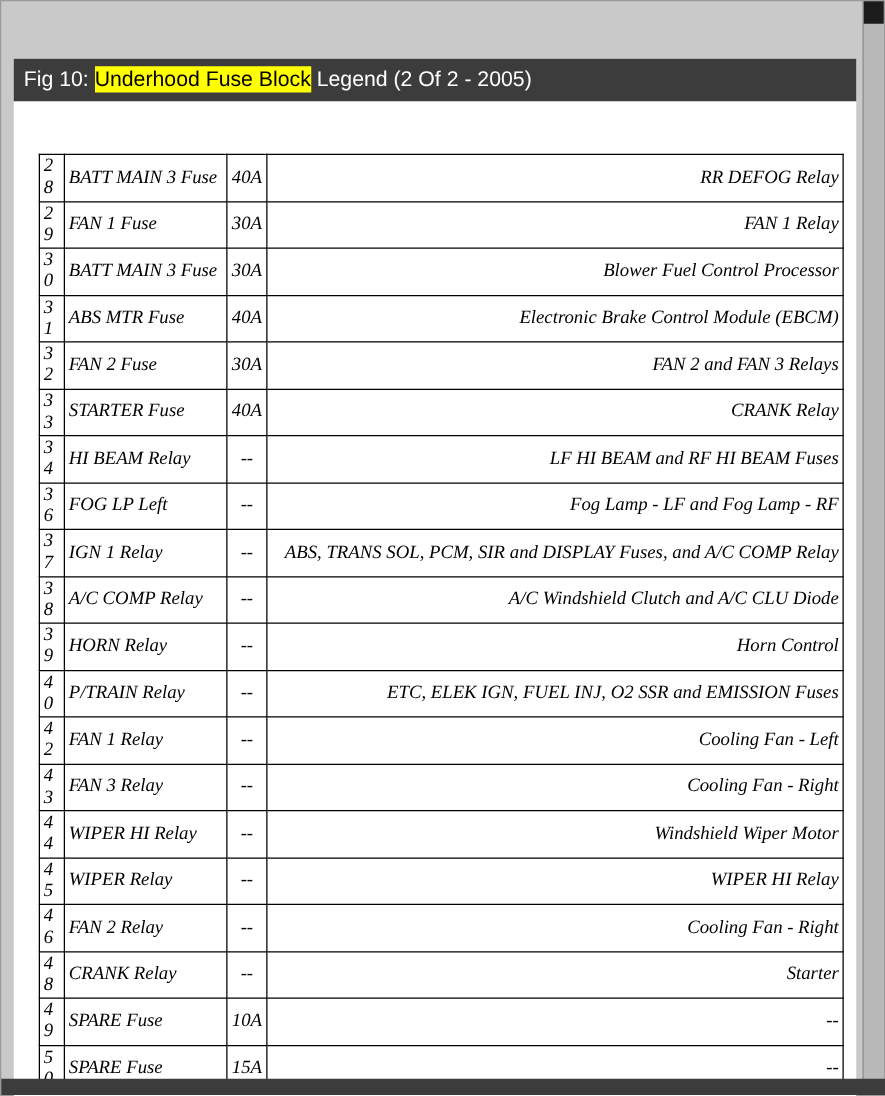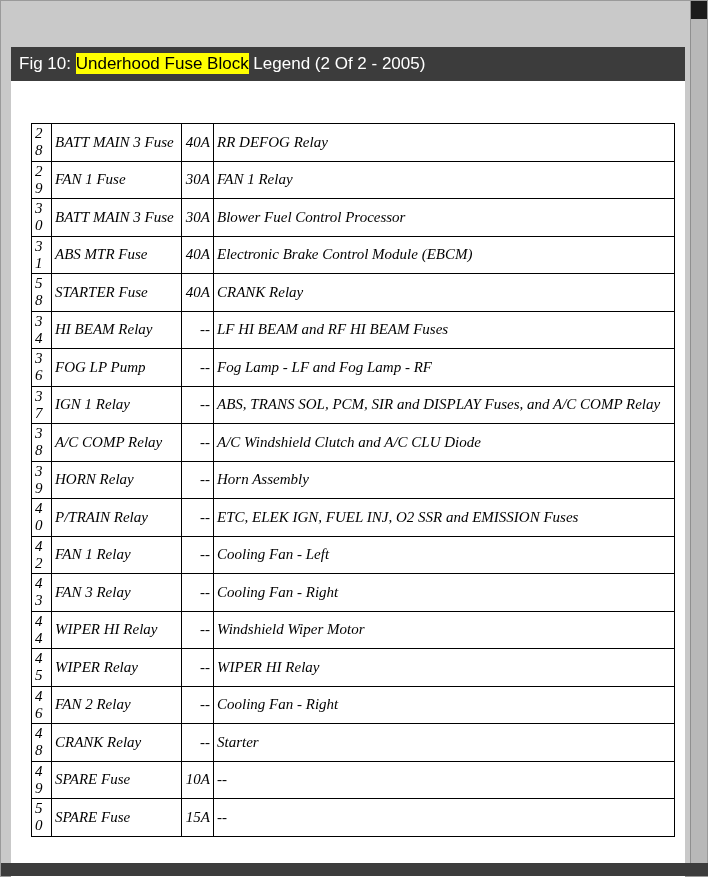--- a/index.html
+++ b/index.html
@@ -48,23 +48,23 @@
   }
   table.fuse td {
     border: 1px solid #000000;
     padding: 1px 3px;
     vertical-align: middle;
     overflow: hidden;
     word-wrap: break-word;
   }
   table.fuse tr { height: 23px; font-style: italic; }
   td.num  { text-align: left; padding-left: 2px; padding-right: 1px; }
-  td.amp  { text-align: right; padding-left: 1px; padding-right: 1px; }
+  td.amp  { text-align: center; padding-left: 1px; padding-right: 1px; }
   td.name { text-align: left; }
-  td.desc { text-align: left; }
+  td.desc { text-align: right; }
   .vscroll {
     position: absolute;
     right: 0; top: 0;
     width: 17px; height: 864px;
     background: #b8b8b8;
     border-left: 1px solid #8f8f8f;
     box-sizing: border-box;
   }
   .vscroll-btn {
     width: 100%; height: 18px;
@@ -112,54 +112,60 @@
             <td class="amp">30A</td>
             <td class="desc">Blower Fuel Control Processor</td>
           </tr>
           <tr>
             <td class="num">31</td>
             <td class="name">ABS MTR Fuse</td>
             <td class="amp">40A</td>
             <td class="desc">Electronic Brake Control Module (EBCM)</td>
           </tr>
           <tr>
-            <td class="num">58</td>
+            <td class="num">32</td>
+            <td class="name">FAN 2 Fuse</td>
+            <td class="amp">30A</td>
+            <td class="desc">FAN 2 and FAN 3 Relays</td>
+          </tr>
+          <tr>
+            <td class="num">33</td>
             <td class="name">STARTER Fuse</td>
             <td class="amp">40A</td>
             <td class="desc">CRANK Relay</td>
           </tr>
           <tr>
             <td class="num">34</td>
             <td class="name">HI BEAM Relay</td>
             <td class="amp">--</td>
             <td class="desc">LF HI BEAM and RF HI BEAM Fuses</td>
           </tr>
           <tr>
             <td class="num">36</td>
-            <td class="name">FOG LP Pump</td>
+            <td class="name">FOG LP Left</td>
             <td class="amp">--</td>
             <td class="desc">Fog Lamp - LF and Fog Lamp - RF</td>
           </tr>
           <tr>
             <td class="num">37</td>
             <td class="name">IGN 1 Relay</td>
             <td class="amp">--</td>
             <td class="desc">ABS, TRANS SOL, PCM, SIR and DISPLAY Fuses, and A/C COMP Relay</td>
           </tr>
           <tr>
             <td class="num">38</td>
             <td class="name">A/C COMP Relay</td>
             <td class="amp">--</td>
             <td class="desc">A/C Windshield Clutch and A/C CLU Diode</td>
           </tr>
           <tr>
             <td class="num">39</td>
             <td class="name">HORN Relay</td>
             <td class="amp">--</td>
-            <td class="desc">Horn Assembly</td>
+            <td class="desc">Horn Control</td>
           </tr>
           <tr>
             <td class="num">40</td>
             <td class="name">P/TRAIN Relay</td>
             <td class="amp">--</td>
             <td class="desc">ETC, ELEK IGN, FUEL INJ, O2 SSR and EMISSION Fuses</td>
           </tr>
           <tr>
             <td class="num">42</td>
             <td class="name">FAN 1 Relay</td>

